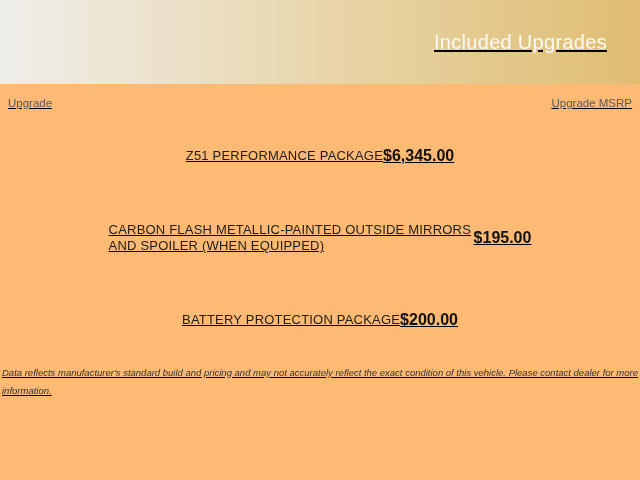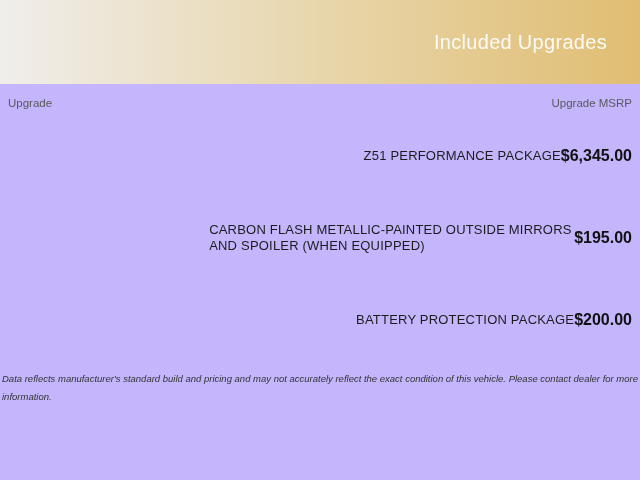--- a/index.html
+++ b/index.html
@@ -5,22 +5,23 @@
   html, body {
     margin: 0;
     padding: 0;
     background: #ffffff;
     font-family: "Liberation Sans", sans-serif;
   }
   .page {
     position: relative;
     width: 640px;
     height: 480px;
-    background: #c4b5fd;
+    background: #fdba74;
     overflow: hidden;
+    text-decoration: underline;
   }
   .banner {
     height: 84px;
     background: linear-gradient(to right, #f0eeeb 0%, #e8d6ab 50%, #e0bd72 100%);
     display: flex;
     align-items: center;
     justify-content: flex-end;
     padding-right: 33px;
     box-sizing: border-box;
   }
@@ -42,40 +43,40 @@
   }
   .col-header {
     color: #595959;
     font-size: 11.5px;
   }
   .rows {
     margin-top: 5px;
   }
   .row {
     display: flex;
-    justify-content: flex-end;
+    justify-content: center;
     align-items: center;
     height: 82px;
   }
   .upgrade-name {
     color: #1c1c1c;
     font-size: 13px;
     line-height: 16px;
     max-width: 365px;
     letter-spacing: 0.2px;
   }
   .upgrade-price {
     color: #111111;
     font-size: 16px;
     font-weight: 700;
     white-space: nowrap;
   }
   .footer {
     padding: 0 2px;
-    margin-top: 7px;
+    margin-top: 1px;
   }
   .disclaimer {
     color: #333333;
     font-size: 9.5px;
     font-style: italic;
     line-height: 12px;
   }
 </style>
 </head>
 <body>

